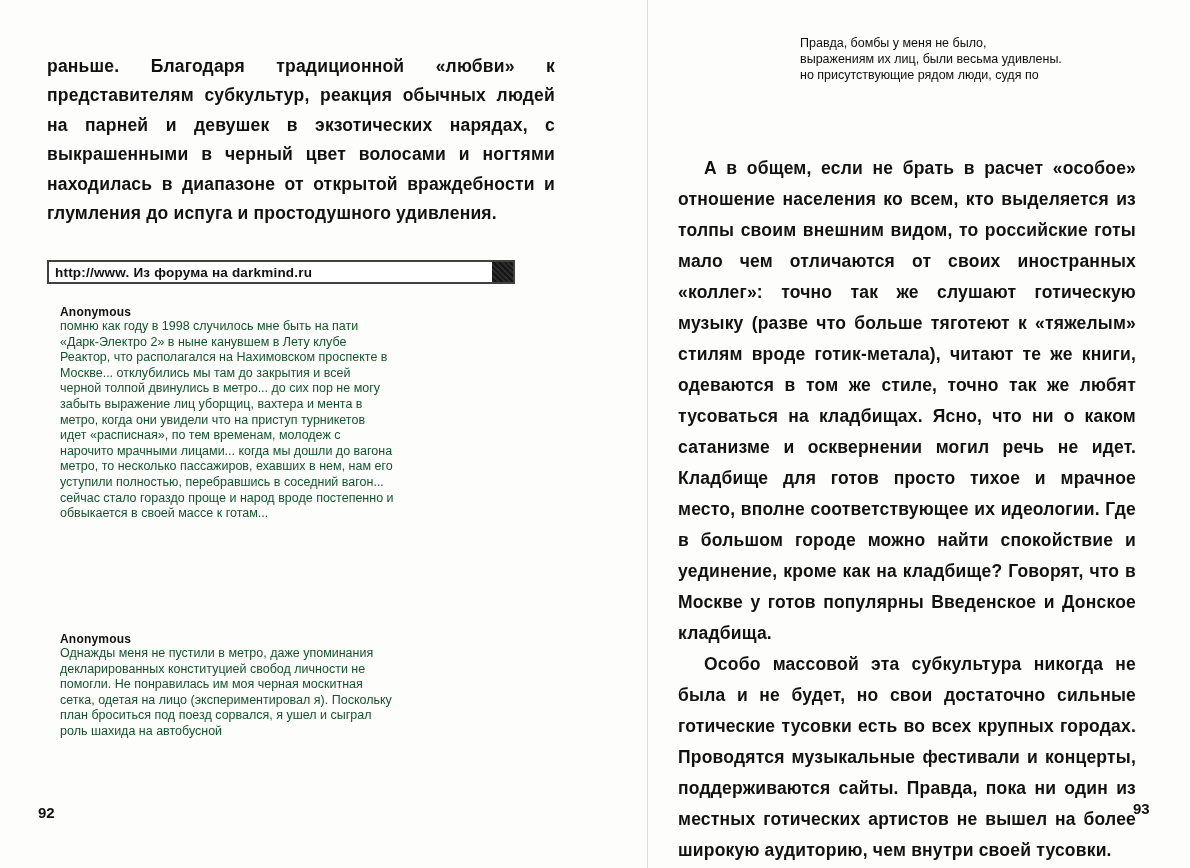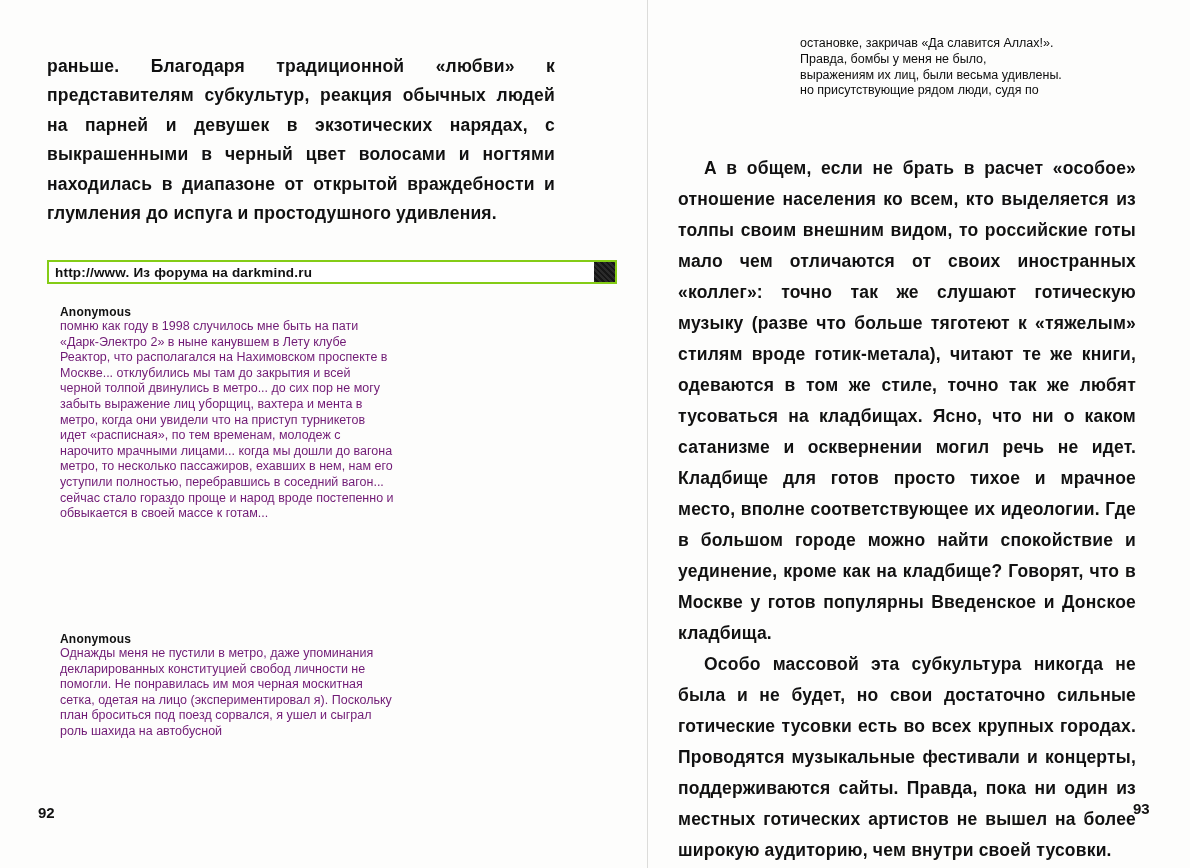--- a/index.html
+++ b/index.html
@@ -34,23 +34,23 @@
     font-size: 17.5px;
     font-weight: 700;
     line-height: 29.5px;
     text-align: justify;
     letter-spacing: 0.2px;
   }
   .forum-header {
     position: absolute;
     left: 47px;
     top: 260px;
-    width: 570px;
+    width: 468px;
     height: 24px;
-    border: 2px solid #84cc16;
+    border: 2px solid #404040;
     box-sizing: border-box;
     display: flex;
     align-items: center;
     justify-content: space-between;
     background: #fff;
   }
   .forum-header .url-text {
     padding-left: 6px;
     font-size: 13.5px;
     font-weight: 700;
@@ -79,21 +79,21 @@
     font-size: 12px;
     font-weight: 700;
     letter-spacing: 0.2px;
     padding-top: 1px;
   }
   .post .post-text {
     width: 334px;
     font-size: 12.5px;
     font-weight: 400;
     line-height: 15.6px;
-    color: #701a75;
+    color: #14532d;
   }
   .page-number {
     position: absolute;
     font-size: 15px;
     font-weight: 700;
   }
   .page-number.left { left: 38px; top: 804px; }
   .page-number.right { left: 1133px; top: 800px; }
 
   
@@ -148,21 +148,20 @@
       <div class="author">Anonymous</div>
       <div class="post-text">Однажды меня не пустили в метро, даже упоминания декларированных конституцией свобод личности не помогли. Не понравилась им моя черная москитная сетка, одетая на лицо (экспериментировал я). Поскольку план броситься под поезд сорвался, я ушел и сыграл роль шахида на автобусной</div>
     </div>
 
     <div class="page-number left">92</div>
   </div>
 
   <div>
 
     <div class="continuation">
-      <span>остановке, закричав «Да славится Аллах!».</span>
       <span>Правда, бомбы у меня не было,</span>
       <span>выражениям их лиц, были весьма удивлены.</span>
       <span>но присутствующие рядом люди, судя по</span>
     </div>
 
     <div class="body-text">
       <p>А в общем, если не брать в расчет «особое» отношение населения ко всем, кто выделяется из толпы своим внешним видом, то российские готы мало чем отличаются от своих иностранных «коллег»: точно так же слушают готическую музыку (разве что больше тяготеют к «тяжелым» стилям вроде готик-метала), читают те же книги, одеваются в том же стиле, точно так же любят тусоваться на кладбищах. Ясно, что ни о каком сатанизме и осквернении могил речь не идет. Кладбище для готов просто тихое и мрачное место, вполне соответствующее их идеологии. Где в большом городе можно найти спокойствие и уединение, кроме как на кладбище? Говорят, что в Москве у готов популярны Введенское и Донское кладбища.</p>
       <p>Особо массовой эта субкультура никогда не была и не будет, но свои достаточно сильные готические тусовки есть во всех крупных городах. Проводятся музыкальные фестивали и концерты, поддерживаются сайты. Правда, пока ни один из местных готических артистов не вышел на более широкую аудиторию, чем внутри своей тусовки.</p>
     </div>
 

